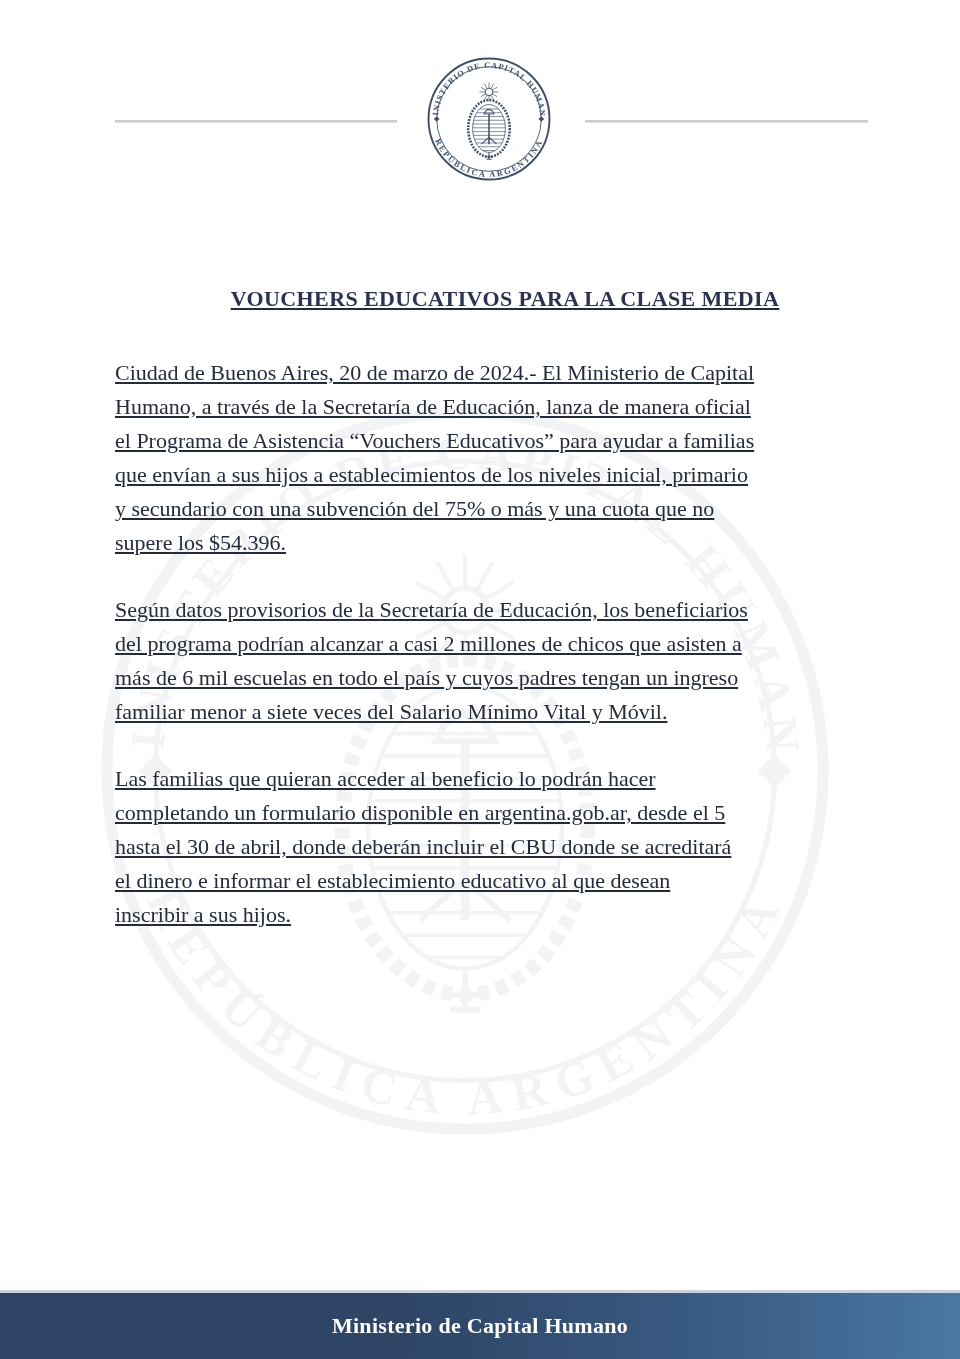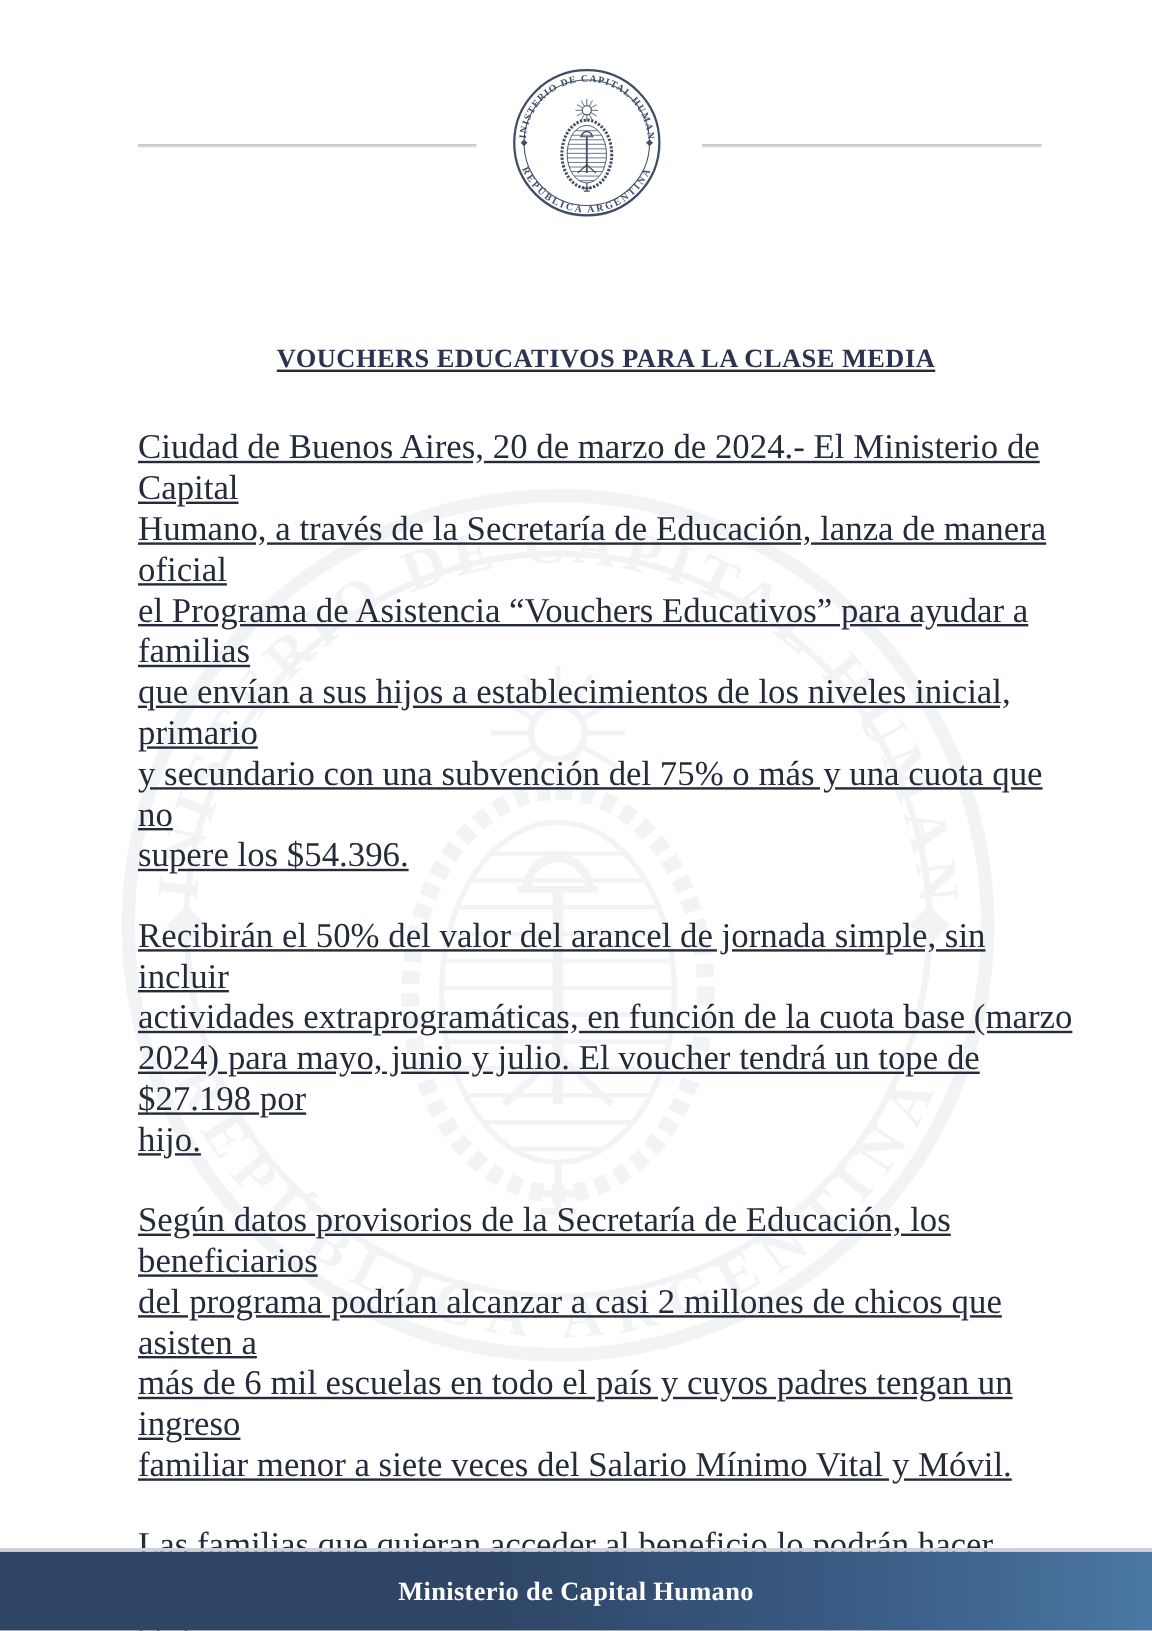--- a/index.html
+++ b/index.html
@@ -40,21 +40,21 @@
     color:var(--body_text);
     text-decoration:underline;
   }
   .doc-title{
     margin:0 0 44px 0;text-align:center;
     font-size:22px;font-weight:bold;letter-spacing:.4px;
     color:var(--title_text);
   }
   .para{
     margin:0 0 33px 0;
-    font-size:29px;line-height:34px;
+    font-size:22px;line-height:34px;
     white-space:pre-line;
   }
   
   .footer{
     position:absolute;left:0;bottom:0;width:960px;height:66px;
     background:linear-gradient(to right,var(--footer_left) 0%,var(--footer_left) 42%,#3a5c85 75%,var(--footer_right) 100%);
     border-top:3px solid #ccd2da;
     display:flex;align-items:center;justify-content:center;
   }
   .footer-label{
@@ -145,24 +145,20 @@
   </svg>
 
   <div class="content">
     <h1 class="doc-title">VOUCHERS EDUCATIVOS PARA LA CLASE MEDIA</h1>
     <p class="para">Ciudad de Buenos Aires, 20 de marzo de 2024.- El Ministerio de Capital
 Humano, a través de la Secretaría de Educación, lanza de manera oficial
 el Programa de Asistencia “Vouchers Educativos” para ayudar a familias
 que envían a sus hijos a establecimientos de los niveles inicial, primario
 y secundario con una subvención del 75% o más y una cuota que no
 supere los $54.396.</p>
-    <p class="para">Recibirán el 50% del valor del arancel de jornada simple, sin incluir
-actividades extraprogramáticas, en función de la cuota base (marzo
-2024) para mayo, junio y julio. El voucher tendrá un tope de $27.198 por
-hijo.</p>
     <p class="para">Según datos provisorios de la Secretaría de Educación, los beneficiarios
 del programa podrían alcanzar a casi 2 millones de chicos que asisten a
 más de 6 mil escuelas en todo el país y cuyos padres tengan un ingreso
 familiar menor a siete veces del Salario Mínimo Vital y Móvil.</p>
     <p class="para">Las familias que quieran acceder al beneficio lo podrán hacer
 completando un formulario disponible en argentina.gob.ar, desde el 5
 hasta el 30 de abril, donde deberán incluir el CBU donde se acreditará
 el dinero e informar el establecimiento educativo al que desean
 inscribir a sus hijos.</p>
   </div>

